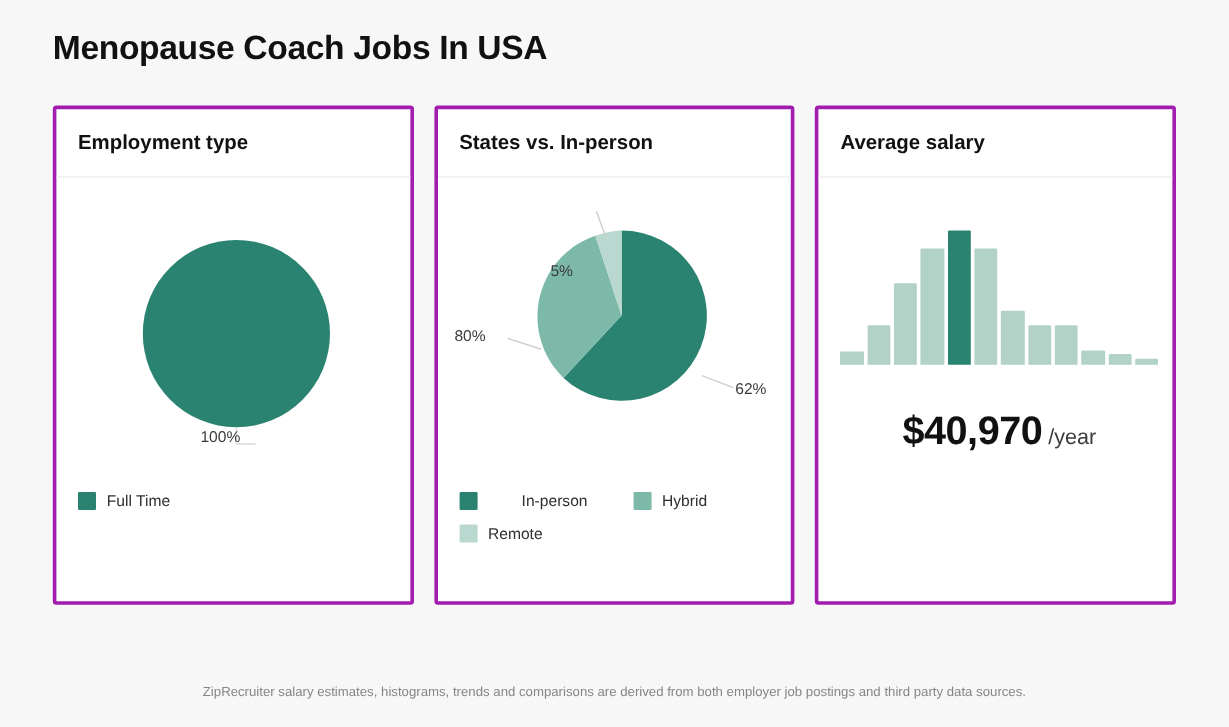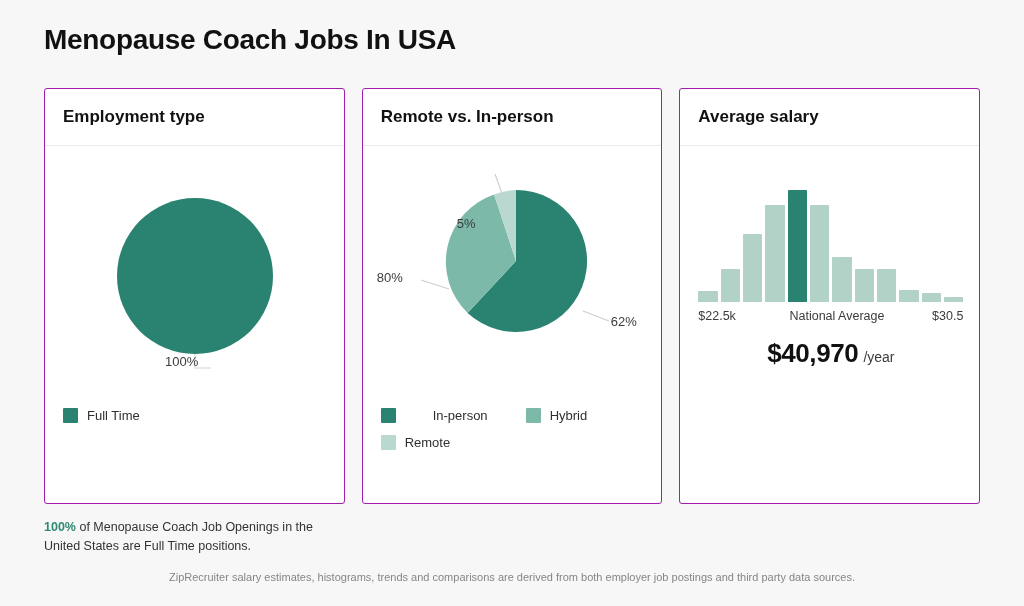--- a/index.html
+++ b/index.html
@@ -34,21 +34,21 @@
     position: absolute;
     left: 44px;
     top: 88px;
     width: 936px;
     display: flex;
     gap: 17px;
   }
   .card {
     width: 301px;
     background: #ffffff;
-    border: 1px solid #a21caf;
+    border: 3px solid #a21caf;
     border-radius: 3px;
     box-sizing: border-box;
     display: flex;
     flex-direction: column;
     height: 416px;
     position: relative;
   }
   .card-header {
     height: 57px;
     border-bottom: 1px solid #eaeaea;
@@ -126,27 +126,27 @@
     color: #3b3b3b;
   }
   .hist-axis span:nth-child(2) { margin-left: 6px; }
   .salary-line {
     position: absolute;
     width: 265px;
     left: 18px;
     text-align: center;
   }
   .salary-big {
-    font-size: 26px;
+    font-size: 33px;
     font-weight: bold;
     color: #111111;
     letter-spacing: -0.4px;
   }
   .salary-unit {
-    font-size: 14px;
+    font-size: 18px;
     color: #3b3b3b;
     margin-left: 5px;
   }
 
   
   .captions {
     position: absolute;
     left: 44px;
     top: 518px;
     width: 936px;
@@ -196,21 +196,21 @@
           <div class="legend-item" style="width:100%;">
             <span class="legend-swatch" style="background:#2a8270;"></span>
             <span>Full Time</span>
           </div>
         </div>
       </div>
     </div>
 
     <div class="card">
       <div class="card-header">
-        <span class="card-header-title">Remote vs. In-person</span>
+        <span class="card-header-title">States vs. In-person</span>
       </div>
       <div class="card-body">
         <div class="pie-wrap">
           <svg class="pie-svg" style="left:28px; top:10px;" width="250" height="210" viewBox="0 0 250 210">
 
             <path d="M125 105 L125 34 A71 71 0 1 1 76.6 156.9 Z" fill="#2a8270"></path>
 
             <path d="M125 105 L76.6 156.9 A71 71 0 0 1 103.1 38.5 Z" fill="#7cb9a8"></path>
 
             <path d="M125 105 L103.1 38.5 A71 71 0 0 1 125 34 Z" fill="#b9d8cf"></path>
@@ -254,35 +254,29 @@
           <div class="hist-bar" style="height:95%; background:#2a8270;"></div>
           <div class="hist-bar" style="height:82%; background:#b2d2c8;"></div>
           <div class="hist-bar" style="height:38%; background:#b2d2c8;"></div>
           <div class="hist-bar" style="height:28%; background:#b2d2c8;"></div>
           <div class="hist-bar" style="height:28%; background:#b2d2c8;"></div>
           <div class="hist-bar" style="height:10%; background:#b2d2c8;"></div>
           <div class="hist-bar" style="height:8%;  background:#b2d2c8;"></div>
           <div class="hist-bar" style="height:4%;  background:#b2d2c8;"></div>
         </div>
 
-        <div class="hist-axis">
-          <span>$22.5k</span>
-          <span>National Average</span>
-          <span>$30.5</span>
-        </div>
 
         <div class="salary-line" style="top:192px;">
           <span class="salary-big">$40,970</span><span class="salary-unit">/year</span>
         </div>
 
 
       </div>
     </div>
 
   </div>
 
   <div class="captions">
-    <div class="caption"><span class="hl">100%</span><span> of Menopause Coach Job Openings in the United States are Full Time positions.</span></div>
   </div>
 
   <div class="disclaimer">ZipRecruiter salary estimates, histograms, trends and comparisons are derived from both employer job postings and third party data sources.</div>
 
 </div>
 
 </body></html>

